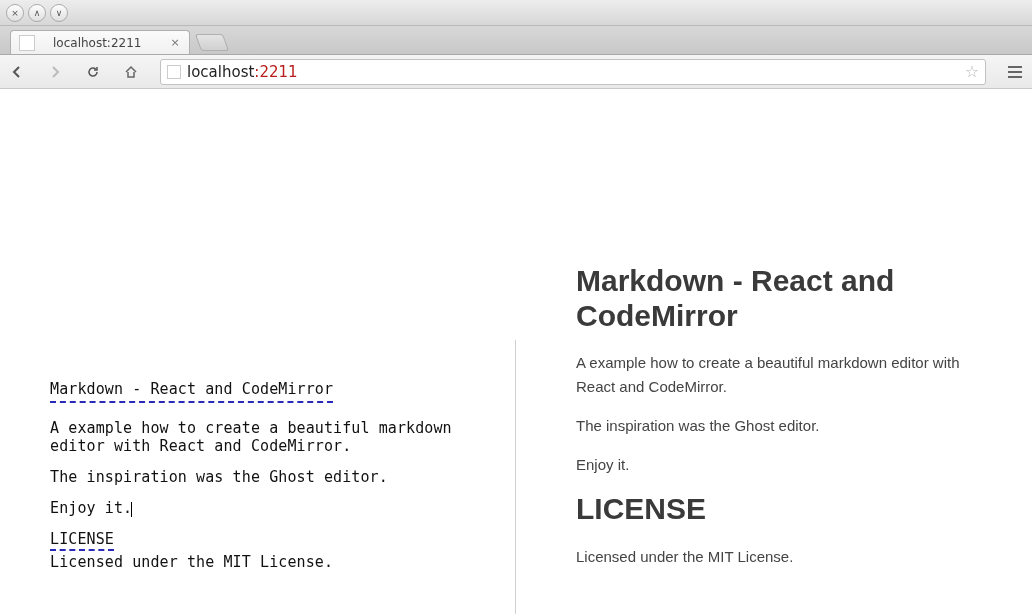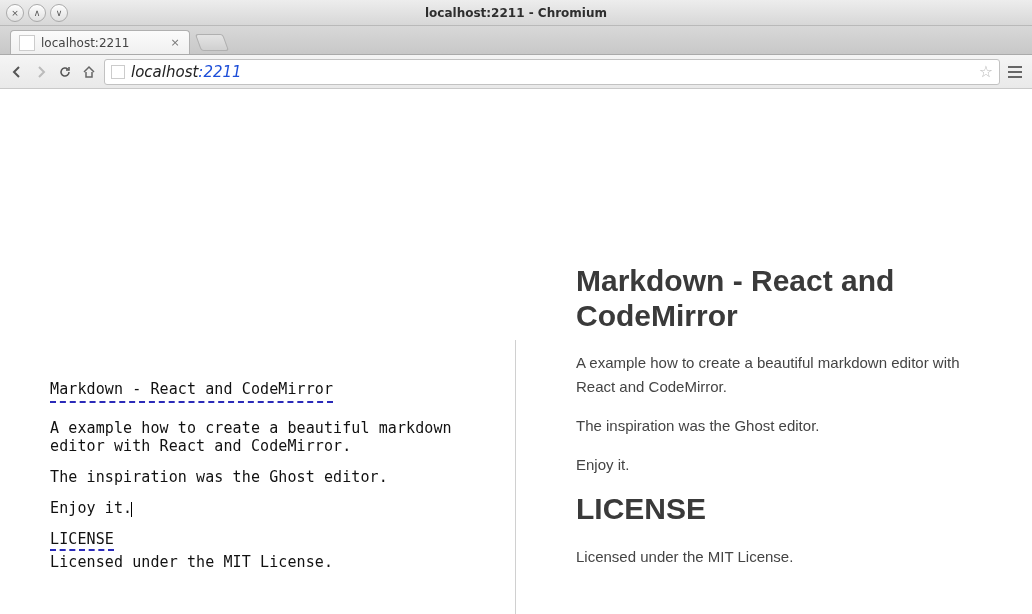--- a/index.html
+++ b/index.html
@@ -42,20 +42,21 @@
     background: linear-gradient(#fbfbfb,#f0f0f0);
     border: 1px solid #b0b0b0;
     border-bottom: none;
     border-radius: 4px 4px 0 0;
     display:flex; align-items:center;
     padding: 0 8px 0 8px;
     font-size: 12px;
     color:#444;
     min-width: 180px;
     position:relative;
+    gap:12px;
   }
   .tab::before{
     content:"";
     width:14px;height:14px;
     border:1px solid #ccc;
     margin-right:6px;
     background:
       linear-gradient(#fff,#fff); 
   }
   .tab .close {
@@ -74,22 +75,21 @@
   }
 
   
   .toolbar {
     height: 34px;
     background: linear-gradient(#f5f5f5,#e9e9e9);
     border-bottom:1px solid #c9c9c9;
     display:flex;
     align-items:center;
     padding: 0 8px;
-    gap:6px;
-    font-style:italic;
+    gap:20px;
   }
   .nav-icon {
     width:18px;height:18px;
     display:flex;align-items:center;justify-content:center;
     color:#555;
   }
   .nav-icon.disabled { color:#bbb; }
   .omnibox {
     flex:1;
     height:26px;
@@ -98,21 +98,21 @@
     border-radius:3px;
     display:flex;
     align-items:center;
     padding:0 6px;
     font-size:15px;
   }
   .omnibox .doc {
     width:14px;height:14px;border:1px solid #ccc;margin-right:6px;
   }
   .omnibox .host{color:#222;}
-  .omnibox .port{color:#1d4ed8;}
+  .omnibox .port{color:#b91c1c;}
   .omnibox .star{margin-left:auto;color:#bbb;font-size:16px;}
   .menu-btn{
     width:18px;display:flex;flex-direction:column;gap:3px;
     justify-content:center;align-items:center;
   }
   .menu-btn span{height:2px;width:14px;background:#666;}
 
   
   .page {
     display:flex;
@@ -175,21 +175,20 @@
     margin-left:-1px;
   }
 </style>
 </head>
 <body>
 
 <div class="titlebar">
   <div class="tb-btn">×</div>
   <div class="tb-btn">∧</div>
   <div class="tb-btn">∨</div>
-  <div class="tb-title">localhost:2211 - Chromium</div>
   <div style="width:66px"></div>
 </div>
 
 <div class="tabstrip">
   <div class="tab">
     <span>localhost:2211</span>
     <span class="close">×</span>
   </div>
   <div class="newtab"></div>
 </div>

